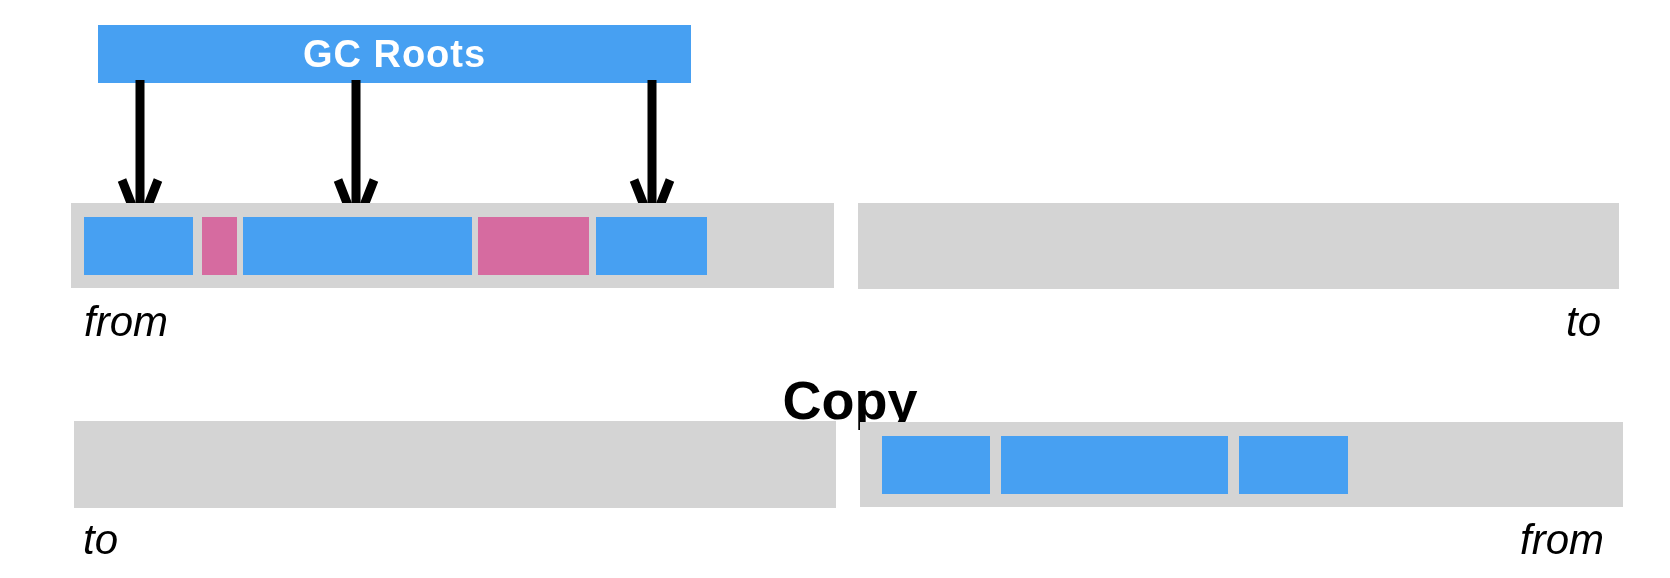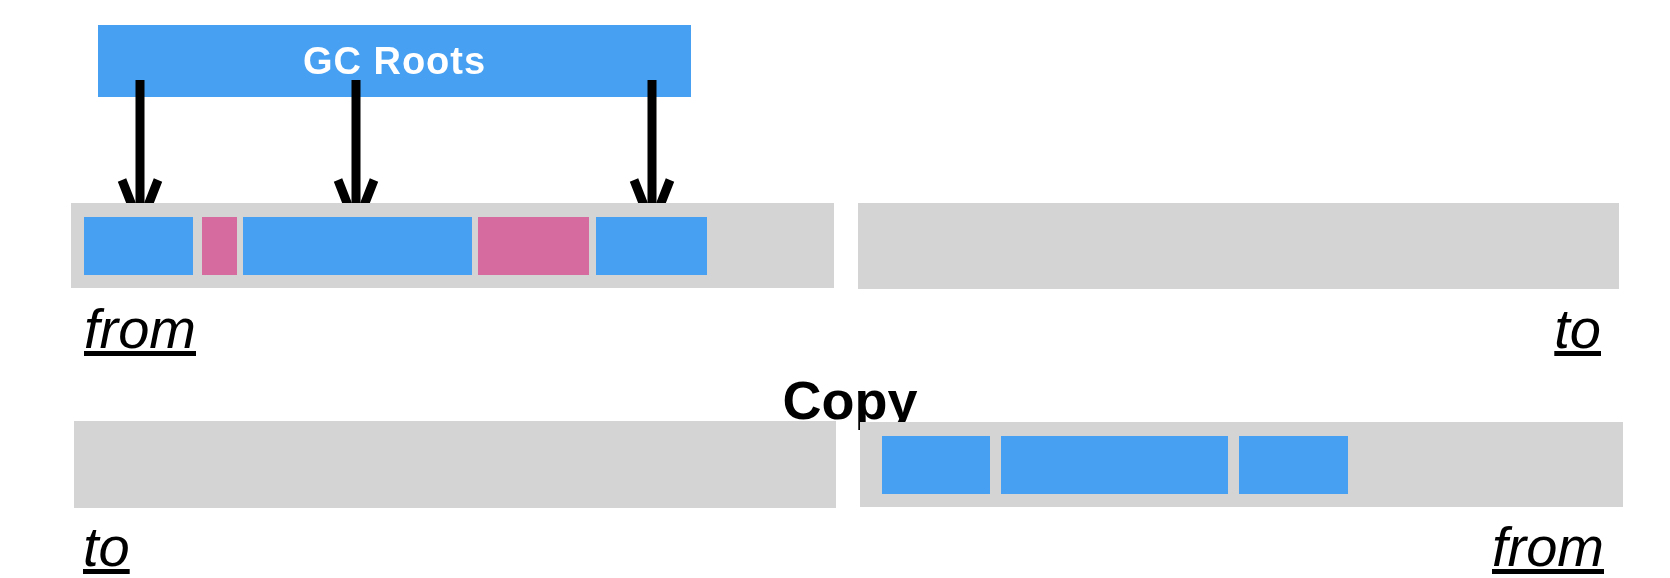--- a/index.html
+++ b/index.html
@@ -17,21 +17,21 @@
     position: relative;
     width: 1670px;
     height: 578px;
     background: #ffffff;
     overflow: hidden;
     font-family: "Liberation Sans", sans-serif;
   }
   .roots-box {
     position: absolute;
     left: 98px; top: 25px;
-    width: 593px; height: 72px;
+    width: 593px; height: 58px;
     background: var(--roots-bg);
     color: var(--roots-text);
     display: flex; align-items: center; justify-content: center;
     font-size: 38px;
     font-weight: 600;
     letter-spacing: 1px;
   }
   .arrow {
     position: absolute;
     top: 80px;
@@ -49,25 +49,24 @@
   #heap-bottom-from{ left: 860px; top: 422px; width: 763px; height: 85px; }
   .segment {
     position: absolute;
     top: 14px; height: 58px;
   }
   .segment.live    { background: var(--live); }
   .segment.garbage { background: var(--garbage); }
   .space-label {
     position: absolute;
     font-style: italic;
-    font-size: 56px;
+    font-size: 42px;
     line-height: 1.0;
     color: var(--label);
     white-space: nowrap;
-    text-decoration: underline;
   }
   #label-top-from    { left: 84px;  top: 301px; }
   #label-top-to      { left: 858px; top: 301px; width: 752px; text-align: right; padding-right: 9px; }
   #label-bottom-to   { left: 83px;  top: 519px; }
   #label-bottom-from { left: 860px; top: 519px; width: 754px; text-align: right; padding-right: 10px; }
   .copy-label {
     position: absolute;
     left: 700px; top: 331px;
     width: 300px;
     text-align: center;

